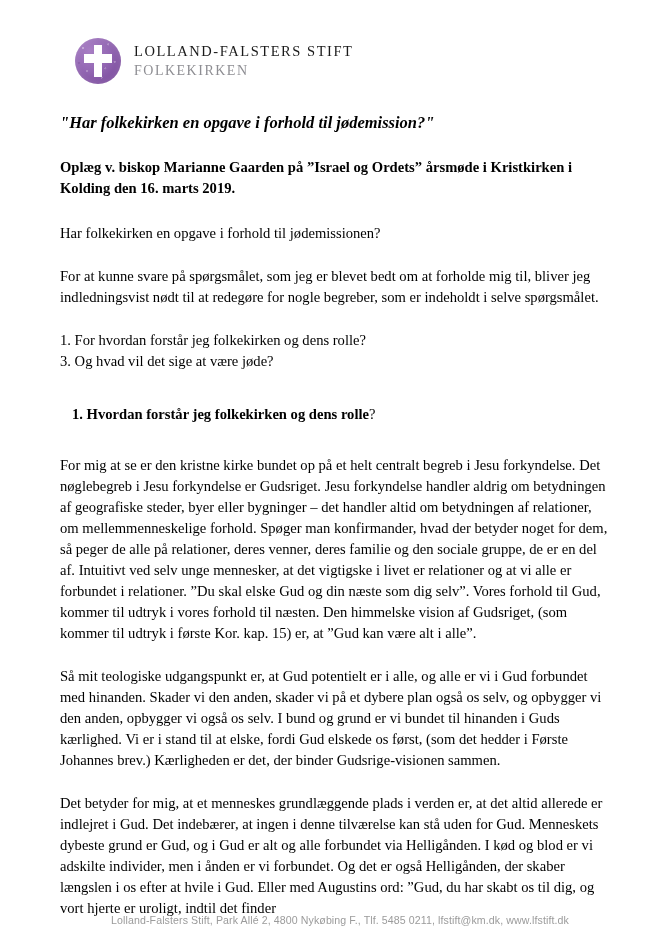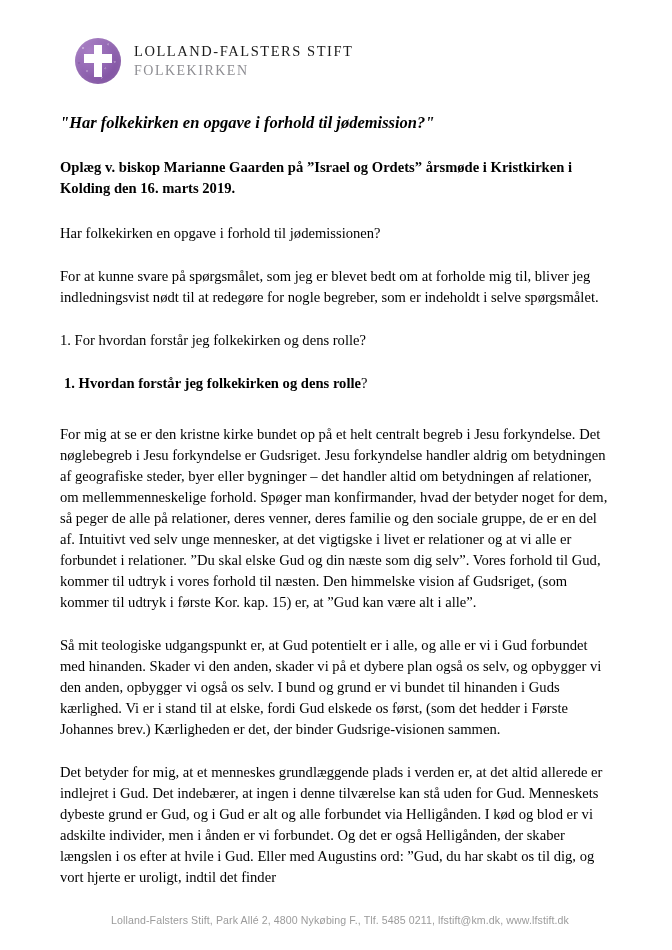--- a/index.html
+++ b/index.html
@@ -128,31 +128,31 @@
   p.para {
     font-size: 14.6px;
     line-height: 1.44;
     margin: 0 0 22px 0;
     text-align: left;
   }
   p.para.tight { margin-bottom: 0; margin-top: 30px; }
 
   ol.qlist {
     list-style: none;
-    margin: 0 0 22px 0;
+    margin: 0 0 32px 0;
     padding: 0;
     font-size: 14.6px;
     line-height: 1.44;
   }
   ol.qlist li { margin: 0; }
 
   .section-head {
     font-size: 14.6px;
     line-height: 1.44;
-    margin: 4px;
+    margin: 12px;
   }
   .section-head b { font-weight: bold; }
   .section-head .qm { font-weight: normal; }
 
   .block { margin-bottom: 22px; }
   .block:last-child { margin-bottom: 0; }
 
   
   .footer {
     position: absolute;
@@ -190,20 +190,21 @@
     <h1 class="doc-title">"Har folkekirken en opgave i forhold til jødemission?"</h1>
 
     <h2 class="doc-subtitle">Oplæg v. biskop Marianne Gaarden på ”Israel og Ordets” årsmøde i Kristkirken i Kolding den 16. marts 2019.</h2>
 
     <p class="para">Har folkekirken en opgave i forhold til jødemissionen?</p>
 
     <p class="para">For at kunne svare på spørgsmålet, som jeg er blevet bedt om at forholde mig til, bliver jeg indledningsvist nødt til at redegøre for nogle begreber, som er indeholdt i selve spørgsmålet.</p>
 
     <ol class="qlist">
       <li>1. For hvordan forstår jeg folkekirken og dens rolle?</li>
+      <li>3. Og hvad vil det sige at være jøde?</li>
     </ol>
 
     <div class="block">
       <p class="section-head"><b>1. Hvordan forstår jeg folkekirken og dens rolle</b><span class="qm">?</span></p>
       <p class="para tight">For mig at se er den kristne kirke bundet op på et helt centralt begreb i Jesu forkyndelse. Det nøglebegreb i Jesu forkyndelse er Gudsriget. Jesu forkyndelse handler aldrig om betydningen af geografiske steder, byer eller bygninger – det handler altid om betydningen af relationer, om mellemmenneskelige forhold. Spøger man konfirmander, hvad der betyder noget for dem, så peger de alle på relationer, deres venner, deres familie og den sociale gruppe, de er en del af. Intuitivt ved selv unge mennesker, at det vigtigske i livet er relationer og at vi alle er forbundet i relationer. ”Du skal elske Gud og din næste som dig selv”. Vores forhold til Gud, kommer til udtryk i vores forhold til næsten. Den himmelske vision af Gudsriget, (som kommer til udtryk i første Kor. kap. 15) er, at ”Gud kan være alt i alle”.</p>
     </div>
 
     <p class="para">Så mit teologiske udgangspunkt er, at Gud potentielt er i alle, og alle er vi i Gud forbundet med hinanden. Skader vi den anden, skader vi på et dybere plan også os selv, og opbygger vi den anden, opbygger vi også os selv. I bund og grund er vi bundet til hinanden i Guds kærlighed. Vi er i stand til at elske, fordi Gud elskede os først, (som det hedder i Første Johannes brev.) Kærligheden er det, der binder Gudsrige-visionen sammen.</p>
 
     <p class="para">Det betyder for mig, at et menneskes grundlæggende plads i verden er, at det altid allerede er indlejret i Gud. Det indebærer, at ingen i denne tilværelse kan stå uden for Gud. Menneskets dybeste grund er Gud, og i Gud er alt og alle forbundet via Helligånden. I kød og blod er vi adskilte individer, men i ånden er vi forbundet. Og det er også Helligånden, der skaber længslen i os efter at hvile i Gud. Eller med Augustins ord: ”Gud, du har skabt os til dig, og vort hjerte er uroligt, indtil det finder</p>

